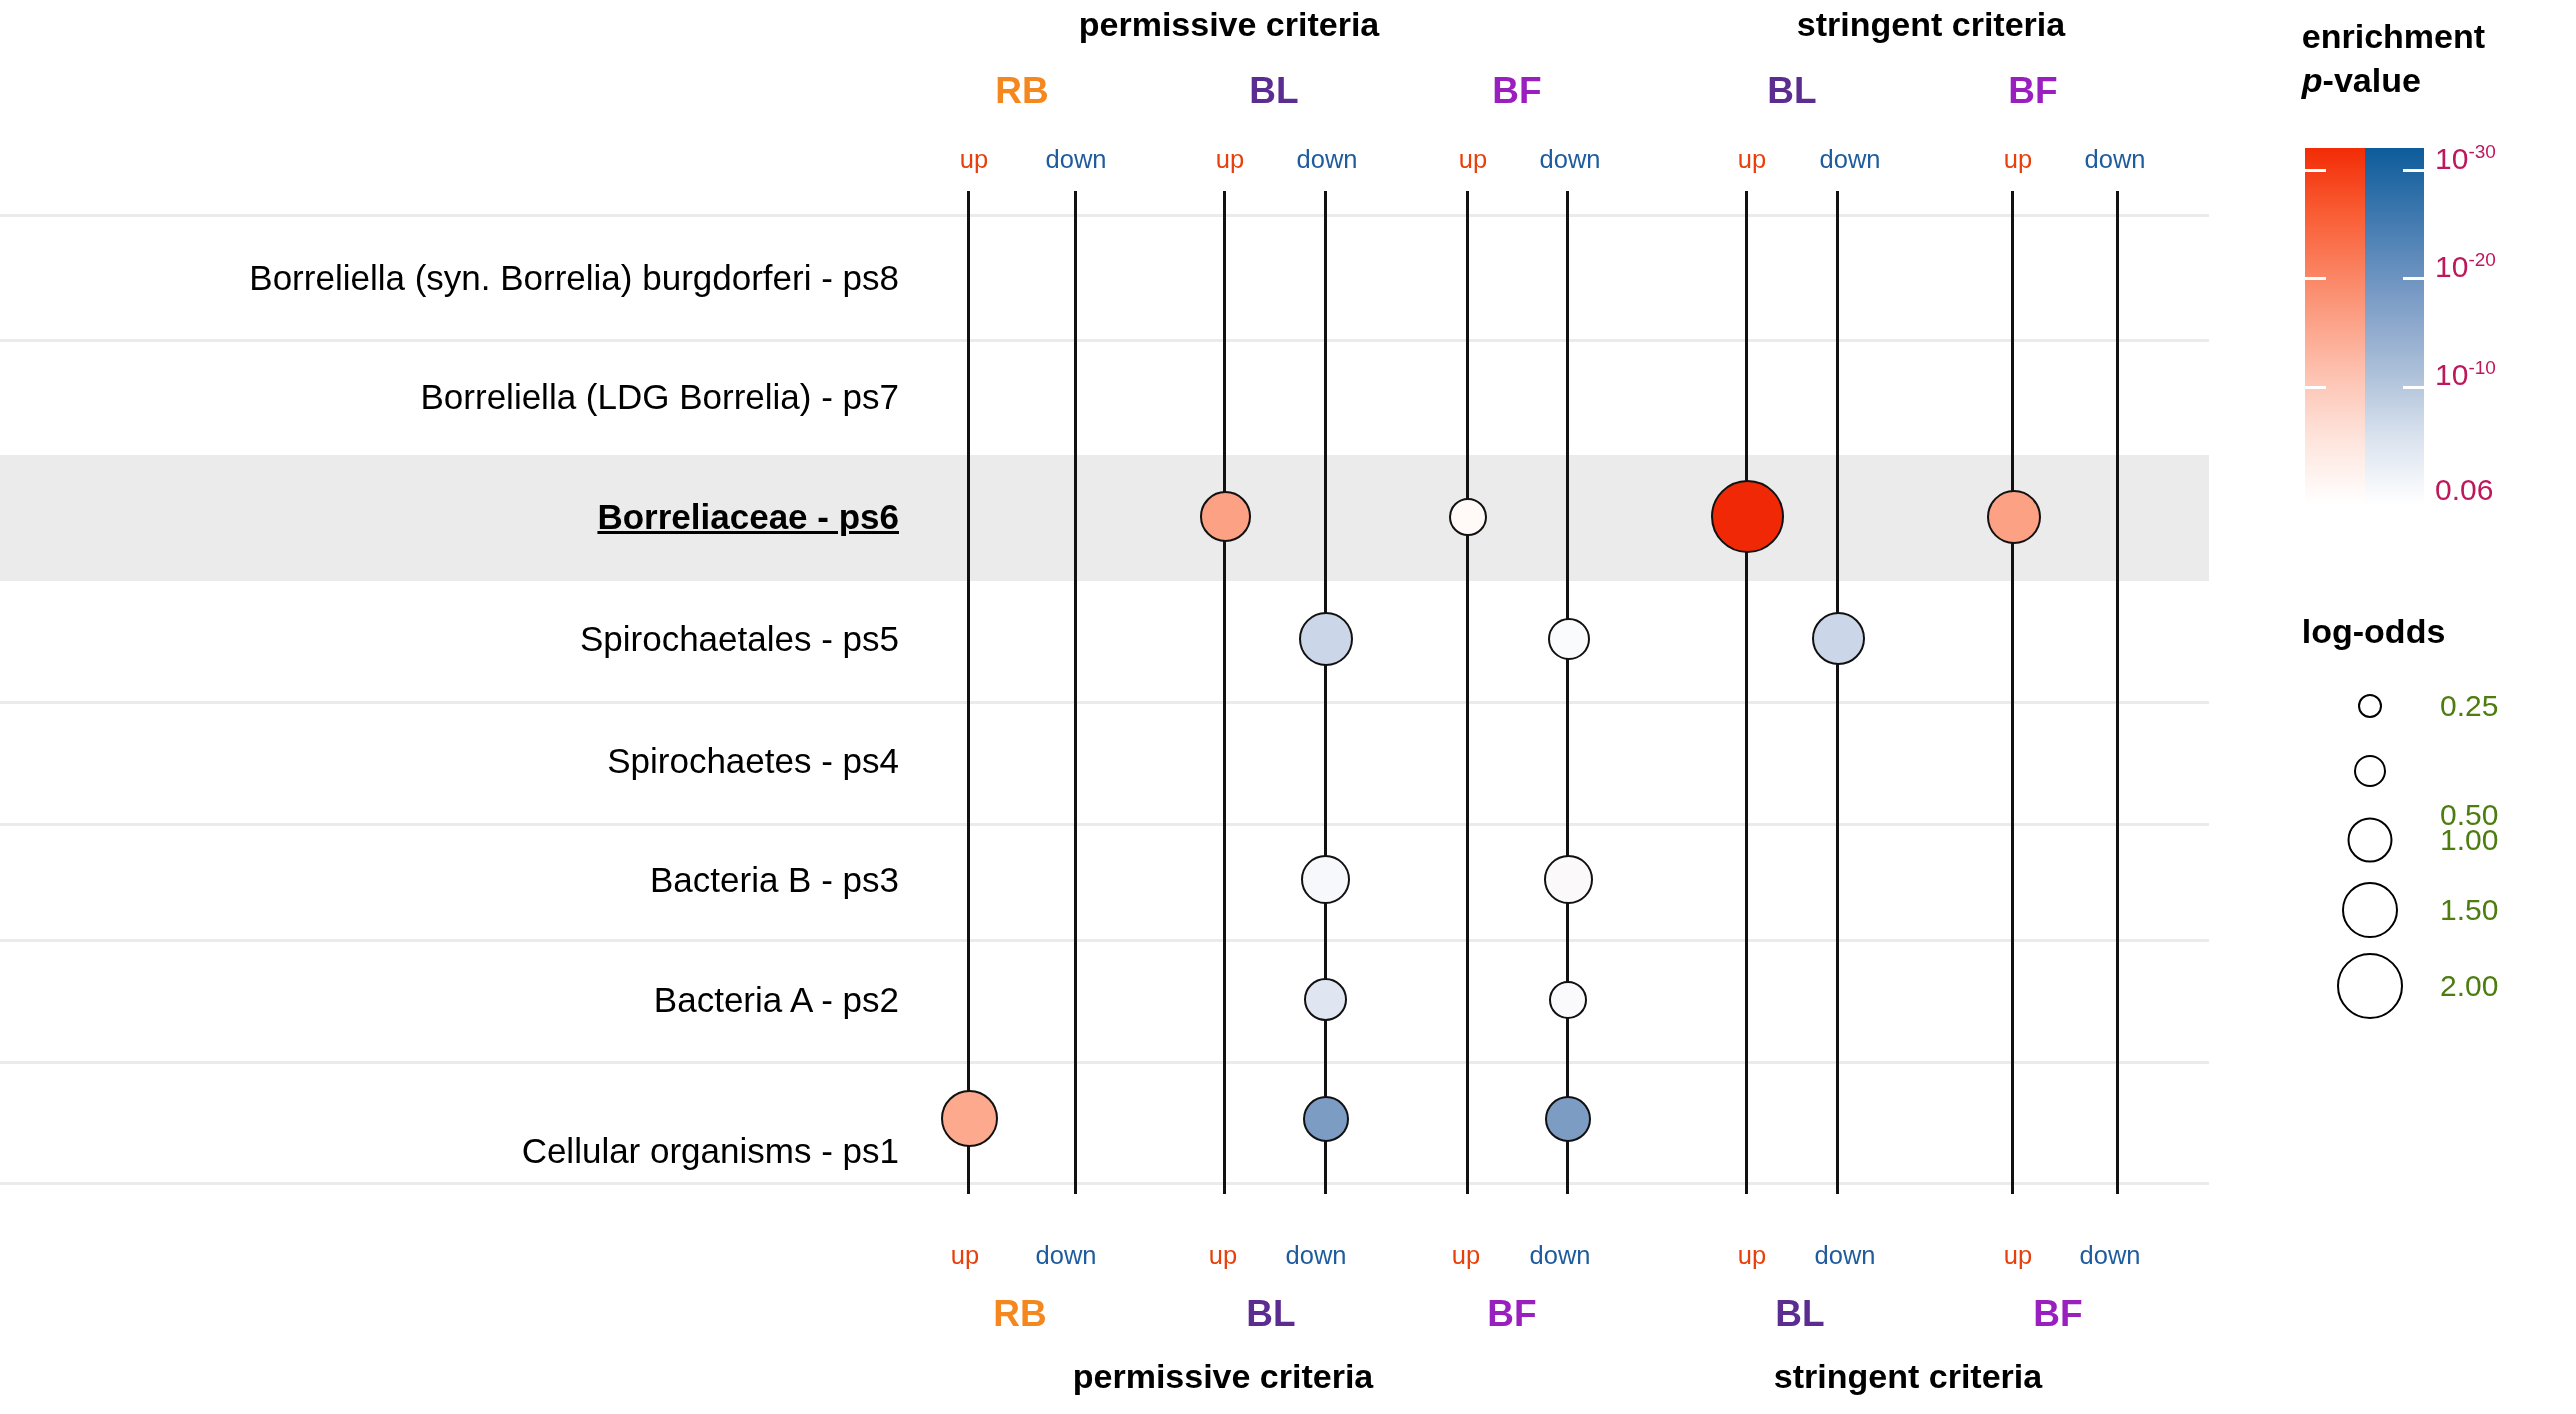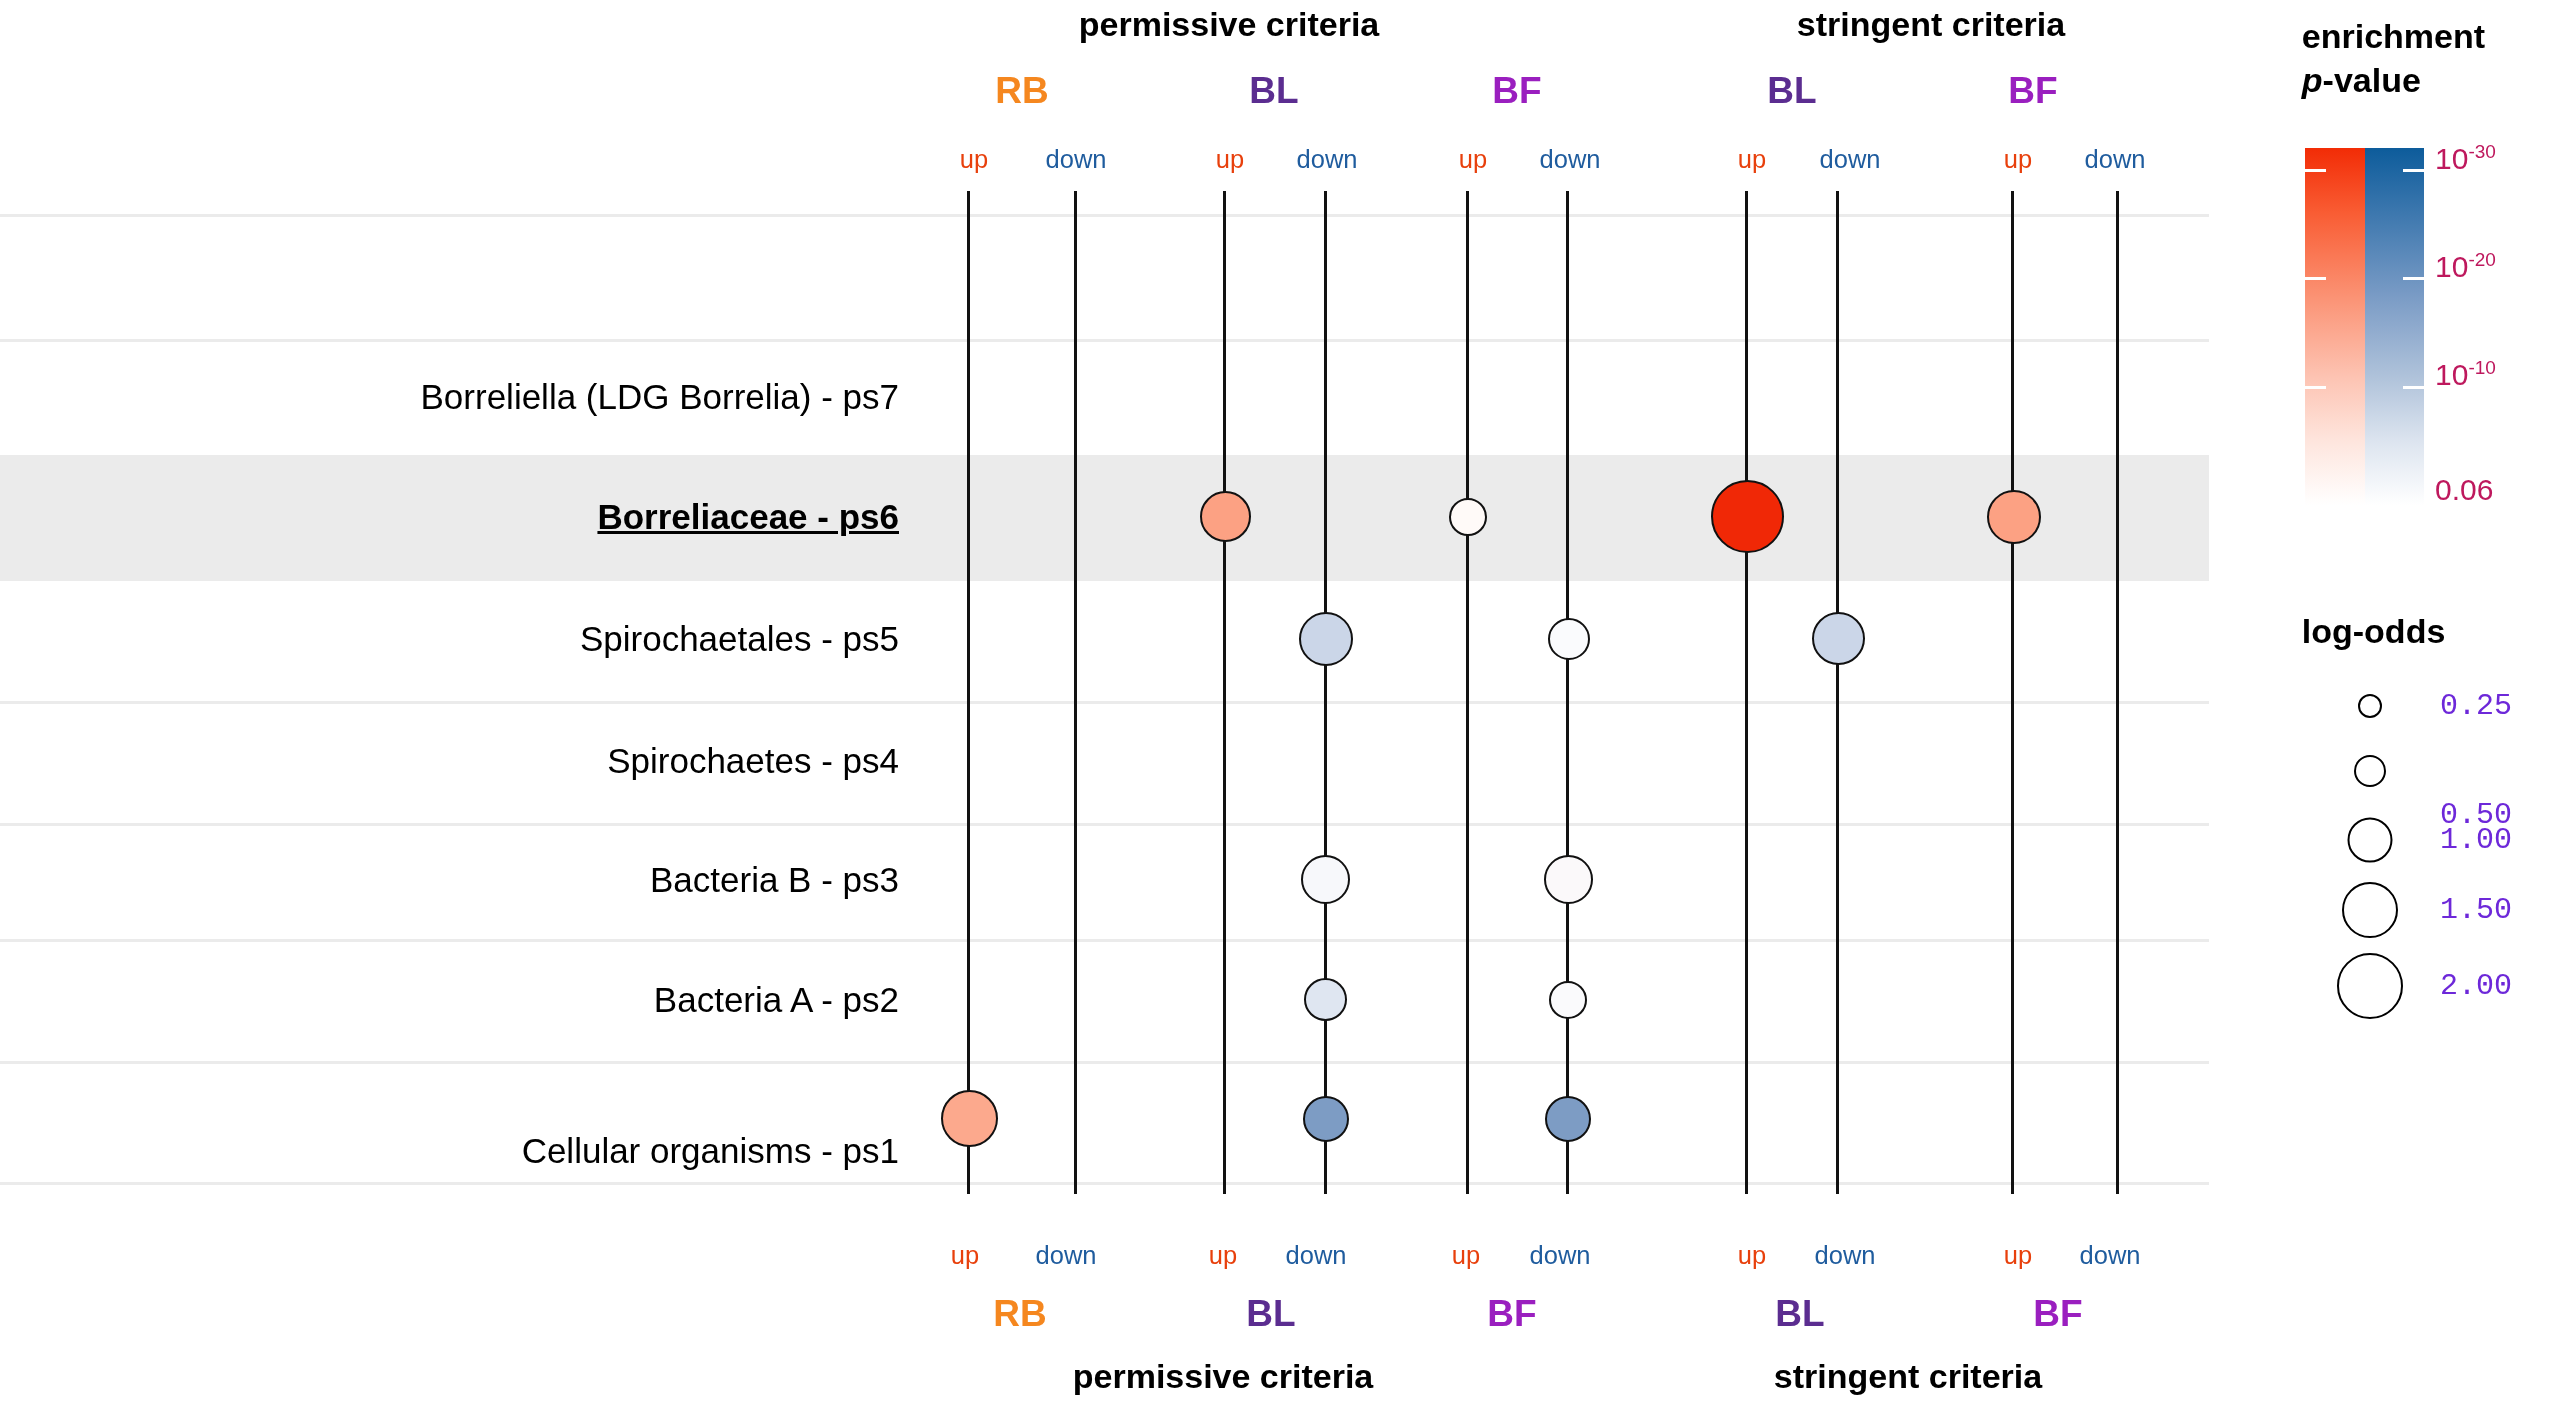--- a/index.html
+++ b/index.html
@@ -31,21 +31,21 @@
   .cbar-wrap{position:absolute;left:9.3px;top:148px;width:119px;height:357px;display:flex;}
   .cbar{width:50%;height:100%;}
   .cbar-red{background:linear-gradient(to bottom,#F22C06 0%,#F95C33 18%,#FB9375 42%,#FDC3B2 64%,#FEE5DD 82%,#FFFFFF 100%);}
   .cbar-blue{background:linear-gradient(to bottom,#0D5C9B 0%,#3C77AE 18%,#7B9CC6 42%,#AFC2DA 64%,#DCE4EF 82%,#FFFFFF 100%);}
   .ctick{position:absolute;height:2.9px;background:#ffffff;}
   .clab{position:absolute;left:139px;font-size:30px;color:#be185d;white-space:nowrap;transform:translateY(-50%);}
   .clab sup{font-size:19px;}
 
   .sz-circle{position:absolute;border:2.3px solid #000;border-radius:50%;background:#fff;box-sizing:border-box;
              transform:translate(-50%,-50%);}
-  .sz-label{position:absolute;font-size:30px;color:#6d28d9;white-space:nowrap;transform:translateY(-50%);font-family:Liberation Mono, monospace;}
+  .sz-label{position:absolute;font-size:30px;color:#4d7c0f;white-space:nowrap;transform:translateY(-50%);}
 </style>
 </head>
 <body>
 
 <div class="fig">
 
   <div class="grp" style="left:1229px;top:4.6px;">permissive criteria</div>
   <div class="grp" style="left:1931px;top:4.6px;">stringent criteria</div>
 
   <div class="code" style="left:1022px;top:70px;color:#F5871F;">RB</div>
@@ -82,20 +82,21 @@
     <div class="vline" style="left:1074px;top:0;height:1003px;"></div>
     <div class="vline" style="left:1223px;top:0;height:1003px;"></div>
     <div class="vline" style="left:1324px;top:0;height:1003px;"></div>
     <div class="vline" style="left:1466px;top:0;height:1003px;"></div>
     <div class="vline" style="left:1566px;top:0;height:1003px;"></div>
     <div class="vline" style="left:1745px;top:0;height:1003px;"></div>
     <div class="vline" style="left:1836px;top:0;height:1003px;"></div>
     <div class="vline" style="left:2011px;top:0;height:1003px;"></div>
     <div class="vline" style="left:2116px;top:0;height:1003px;"></div>
 
+    <div class="rowlabel" style="top:87px;right:1310px;">Borreliella (syn. Borrelia) burgdorferi - ps8</div>
     <div class="rowlabel" style="top:206px;right:1310px;">Borreliella (LDG Borrelia) - ps7</div>
     <div class="rowlabel bold" style="top:326px;right:1310px;">Borreliaceae - ps6</div>
     <div class="rowlabel" style="top:448px;right:1310px;">Spirochaetales - ps5</div>
     <div class="rowlabel" style="top:570px;right:1310px;">Spirochaetes - ps4</div>
     <div class="rowlabel" style="top:689px;right:1310px;">Bacteria B - ps3</div>
     <div class="rowlabel" style="top:809px;right:1310px;">Bacteria A - ps2</div>
     <div class="rowlabel" style="top:928px;right:1310px;margin-top:32px;">Cellular organisms - ps1</div>
 
     <div id="dots">
         <div class="dot" style="width: 51px; height: 51px; left: 1200px; top: 300px; background: rgb(252, 161, 131);"></div>

